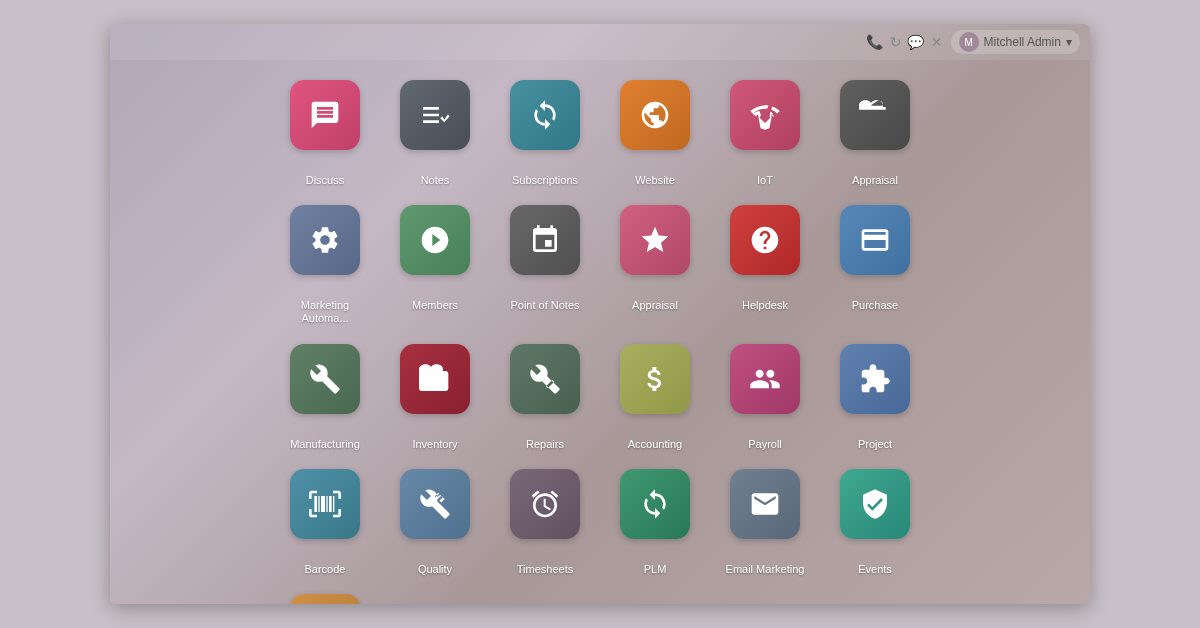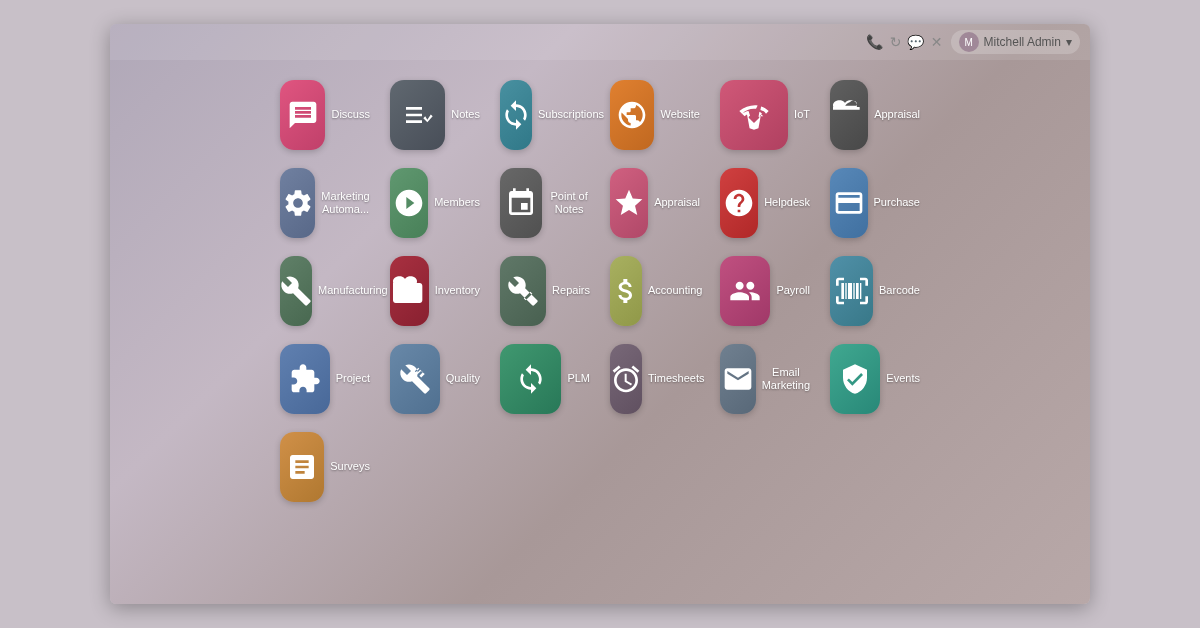--- a/index.html
+++ b/index.html
@@ -73,23 +73,23 @@
       overflow-y: auto;
     }
     .apps-grid {
       display: grid;
       grid-template-columns: repeat(6, 90px);
       gap: 18px 20px;
       justify-content: center;
     }
     .app-item {
       display: flex;
-      flex-direction: row;
-      align-items: center;
-      gap: 6px;
+      flex-direction: column;
+      align-items: center;
+      gap: 24px;
       cursor: pointer;
     }
     .app-icon {
       width: 70px;
       height: 70px;
       border-radius: 14px;
       display: flex;
       align-items: center;
       justify-content: center;
       color: white;
@@ -287,58 +287,58 @@
         </div>
         <div class="app-item">
           <div class="app-icon ic-payroll">
             <svg viewBox="0 0 24 24" fill="white" width="32" height="32">
               <path d="M16 11c1.66 0 2.99-1.34 2.99-3S17.66 5 16 5c-1.66 0-3 1.34-3 3s1.34 3 3 3zm-8 0c1.66 0 2.99-1.34 2.99-3S9.66 5 8 5C6.34 5 5 6.34 5 8s1.34 3 3 3zm0 2c-2.33 0-7 1.17-7 3.5V19h14v-2.5c0-2.33-4.67-3.5-7-3.5zm8 0c-.29 0-.62.02-.97.05 1.16.84 1.97 1.97 1.97 3.45V19h6v-2.5c0-2.33-4.67-3.5-7-3.5z"></path>
             </svg>
           </div>
           <div class="app-label">Payroll</div>
         </div>
         <div class="app-item">
+          <div class="app-icon ic-project">
+            <svg viewBox="0 0 24 24" fill="white" width="32" height="32">
+              <path d="M20.5 11H19V7c0-1.1-.9-2-2-2h-4V3.5C13 2.12 11.88 1 10.5 1S8 2.12 8 3.5V5H4c-1.1 0-1.99.9-1.99 2v3.8H3.5c1.49 0 2.7 1.21 2.7 2.7s-1.21 2.7-2.7 2.7H2V20c0 1.1.9 2 2 2h3.8v-1.5c0-1.49 1.21-2.7 2.7-2.7 1.49 0 2.7 1.21 2.7 2.7V22H17c1.1 0 2-.9 2-2v-4h1.5c1.38 0 2.5-1.12 2.5-2.5S21.88 11 20.5 11z"></path>
+            </svg>
+          </div>
+          <div class="app-label">Project</div>
+        </div>
+        <div class="app-item">
           <div class="app-icon ic-barcode">
             <svg viewBox="0 0 24 24" fill="white" width="32" height="32">
               <path d="M4 6h2v12H4zm3 0h1v12H7zm2 0h3v12H9zm4 0h1v12h-1zm2 0h2v12h-2zm3 0h1v12h-1zM2 4v4H0V4c0-1.1.9-2 2-2h4v2H2zm20-2c1.1 0 2 .9 2 2v4h-2V4h-4V2h4zM2 16v4h4v2H2c-1.1 0-2-.9-2-2v-4h2zm20 4v-4h2v4c0 1.1-.9 2-2 2h-4v-2h4z"></path>
             </svg>
           </div>
           <div class="app-label">Barcode</div>
         </div>
         <div class="app-item">
-          <div class="app-icon ic-project">
-            <svg viewBox="0 0 24 24" fill="white" width="32" height="32">
-              <path d="M20.5 11H19V7c0-1.1-.9-2-2-2h-4V3.5C13 2.12 11.88 1 10.5 1S8 2.12 8 3.5V5H4c-1.1 0-1.99.9-1.99 2v3.8H3.5c1.49 0 2.7 1.21 2.7 2.7s-1.21 2.7-2.7 2.7H2V20c0 1.1.9 2 2 2h3.8v-1.5c0-1.49 1.21-2.7 2.7-2.7 1.49 0 2.7 1.21 2.7 2.7V22H17c1.1 0 2-.9 2-2v-4h1.5c1.38 0 2.5-1.12 2.5-2.5S21.88 11 20.5 11z"></path>
-            </svg>
-          </div>
-          <div class="app-label">Project</div>
-        </div>
-        <div class="app-item">
           <div class="app-icon ic-quality">
             <svg viewBox="0 0 24 24" fill="white" width="32" height="32">
               <path d="M22.7 19l-9.1-9.1c.9-2.3.4-5-1.5-6.9-2-2-5-2.4-7.4-1.3L9 6 6 9 1.6 4.7C.4 7.1.9 10.1 2.9 12.1c1.9 1.9 4.6 2.4 6.9 1.5l9.1 9.1c.4.4 1 .4 1.4 0l2.3-2.3c.5-.4.5-1.1.1-1.4zM19.3 8.3l-2.6 2.6-1.4-1.4L17.9 7l-2-2-2.6 2.6-1.4-1.4L14.5 3.6l.7.7L12.4 7l1.4 1.4L16.5 6l2.8 2.3z"></path>
             </svg>
           </div>
           <div class="app-label">Quality</div>
         </div>
         <div class="app-item">
+          <div class="app-icon ic-timesheets">
+            <svg viewBox="0 0 24 24" fill="white" width="32" height="32">
+              <path d="M22 5.72l-4.6-3.86-1.29 1.53 4.6 3.86L22 5.72zM7.88 3.39L6.6 1.86 2 5.71l1.29 1.53 4.59-3.85zM12.5 8H11v6l4.75 2.85.75-1.23-4-2.37V8zM12 4c-4.97 0-9 4.03-9 9s4.02 9 9 9c4.97 0 9-4.03 9-9s-4.03-9-9-9zm0 16c-3.87 0-7-3.13-7-7s3.13-7 7-7 7 3.13 7 7-3.13 7-7 7z"></path>
+            </svg>
+          </div>
+          <div class="app-label">Timesheets</div>
+        </div>
+        <div class="app-item">
           <div class="app-icon ic-plm">
             <svg viewBox="0 0 24 24" fill="white" width="32" height="32">
               <path d="M12 4V1L8 5l4 4V6c3.31 0 6 2.69 6 6 0 1.01-.25 1.97-.7 2.8l1.46 1.46C19.54 15.03 20 13.57 20 12c0-4.42-3.58-8-8-8zm0 14c-3.31 0-6-2.69-6-6 0-1.01.25-1.97.7-2.8L5.24 7.74C4.46 8.97 4 10.43 4 12c0 4.42 3.58 8 8 8v3l4-4-4-4v3z"></path>
             </svg>
           </div>
           <div class="app-label">PLM</div>
-        </div>
-        <div class="app-item">
-          <div class="app-icon ic-timesheets">
-            <svg viewBox="0 0 24 24" fill="white" width="32" height="32">
-              <path d="M22 5.72l-4.6-3.86-1.29 1.53 4.6 3.86L22 5.72zM7.88 3.39L6.6 1.86 2 5.71l1.29 1.53 4.59-3.85zM12.5 8H11v6l4.75 2.85.75-1.23-4-2.37V8zM12 4c-4.97 0-9 4.03-9 9s4.02 9 9 9c4.97 0 9-4.03 9-9s-4.03-9-9-9zm0 16c-3.87 0-7-3.13-7-7s3.13-7 7-7 7 3.13 7 7-3.13 7-7 7z"></path>
-            </svg>
-          </div>
-          <div class="app-label">Timesheets</div>
         </div>
         <div class="app-item">
           <div class="app-icon ic-email-marketing">
             <svg viewBox="0 0 24 24" fill="white" width="32" height="32">
               <path d="M20 4H4c-1.1 0-2 .9-2 2v12c0 1.1.9 2 2 2h16c1.1 0 2-.9 2-2V6c0-1.1-.9-2-2-2zm0 4l-8 5-8-5V6l8 5 8-5v2z"></path>
             </svg>
           </div>
           <div class="app-label">Email Marketing</div>
         </div>
         <div class="app-item">

